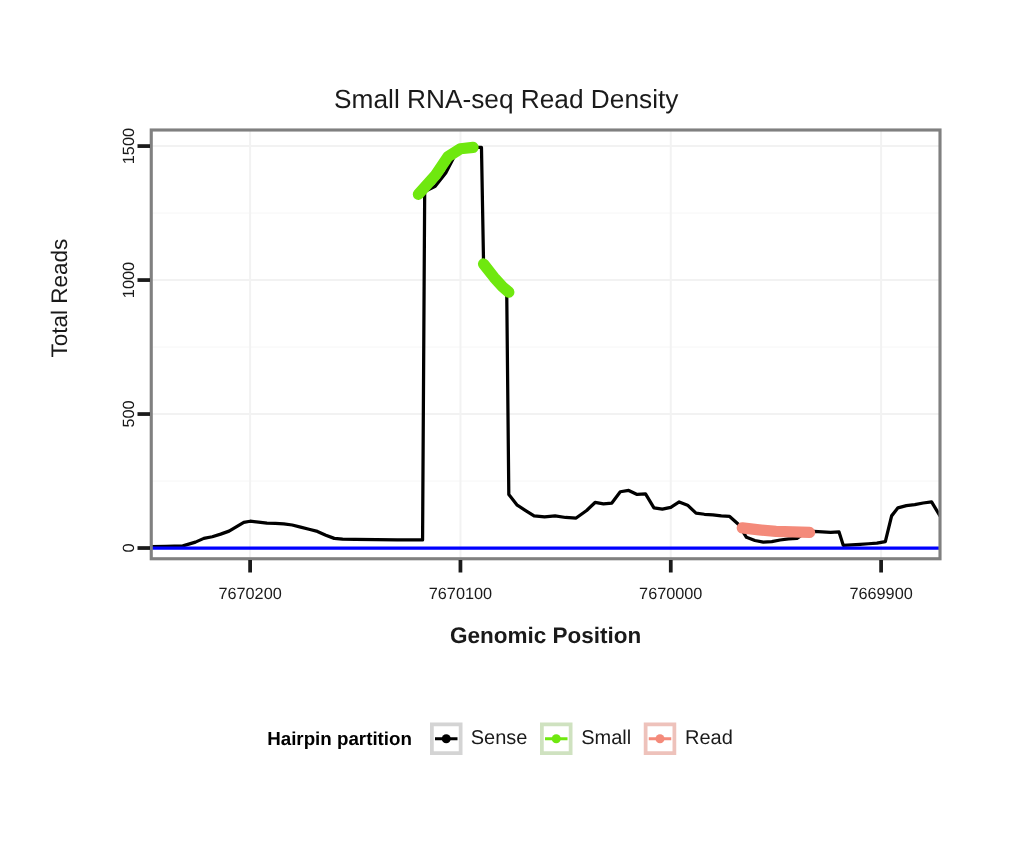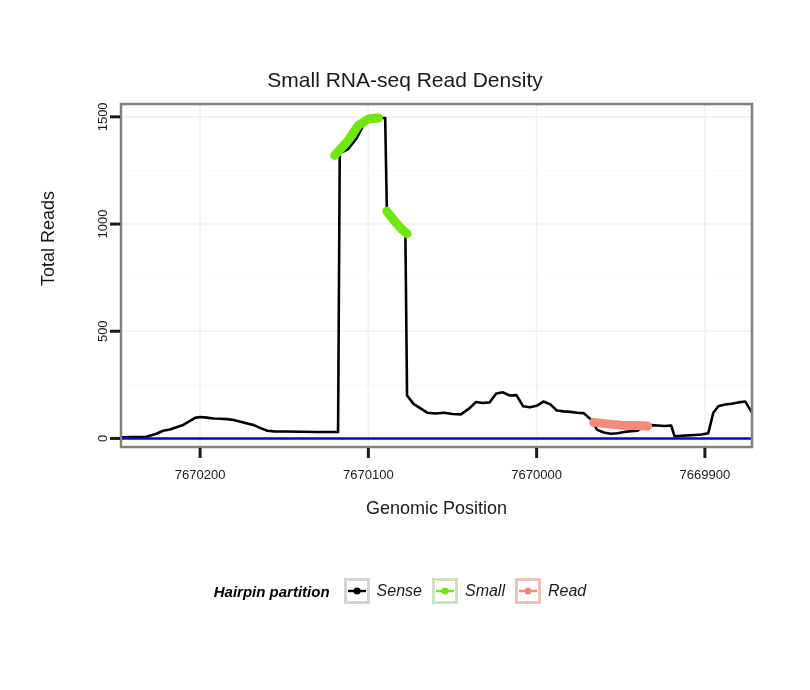--- a/index.html
+++ b/index.html
@@ -45,41 +45,41 @@
     color: #1a1a1a;
   }
   .xlabel {
     position: absolute;
     left: 120px;
     top: 498px;
     width: 633px;
     text-align: center;
     font-size: 18px;
     color: #1a1a1a;
+    font-weight: bold;
   }
   svg.plot {
     position: absolute;
     left: 0;
     top: 0;
   }
   .tick-text {
     font-family: "Liberation Sans", sans-serif;
     font-size: 13px;
     fill: #1a1a1a;
   }
   .legend-wrap {
     position: absolute;
     left: 0;
     top: 578px;
     width: 810px;
     display: flex;
     align-items: center;
     justify-content: center;
     gap: 0px;
-    font-style: italic;
   }
   .legend-title {
     font-size: 15px;
     font-weight: bold;
     color: #000;
     margin-right: 14px;
     letter-spacing: 0px;
   }
   .legend-item {
     display: flex;

